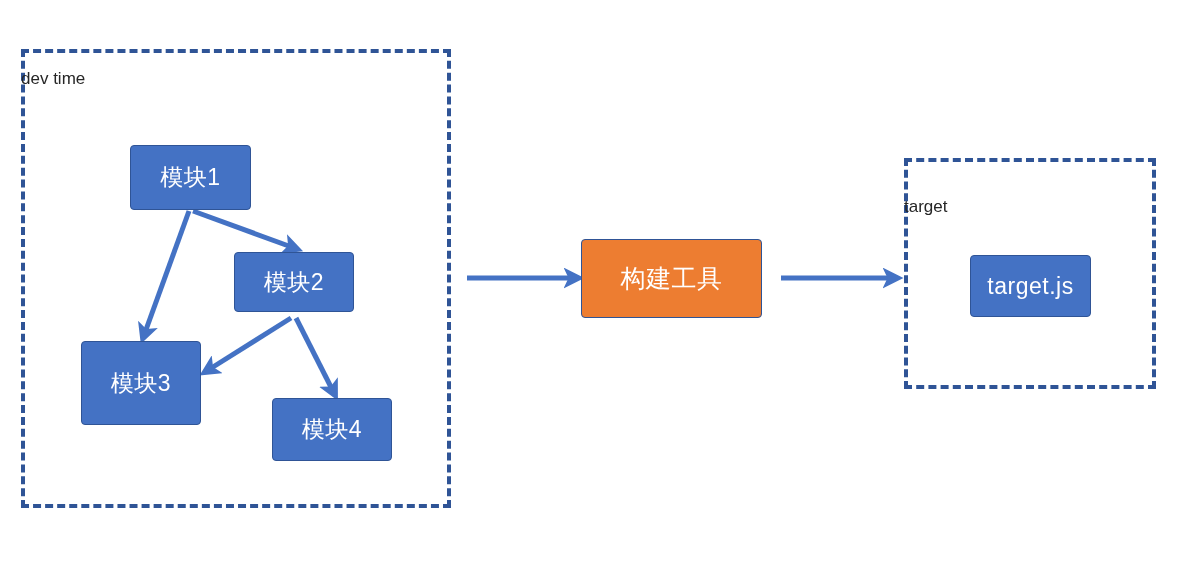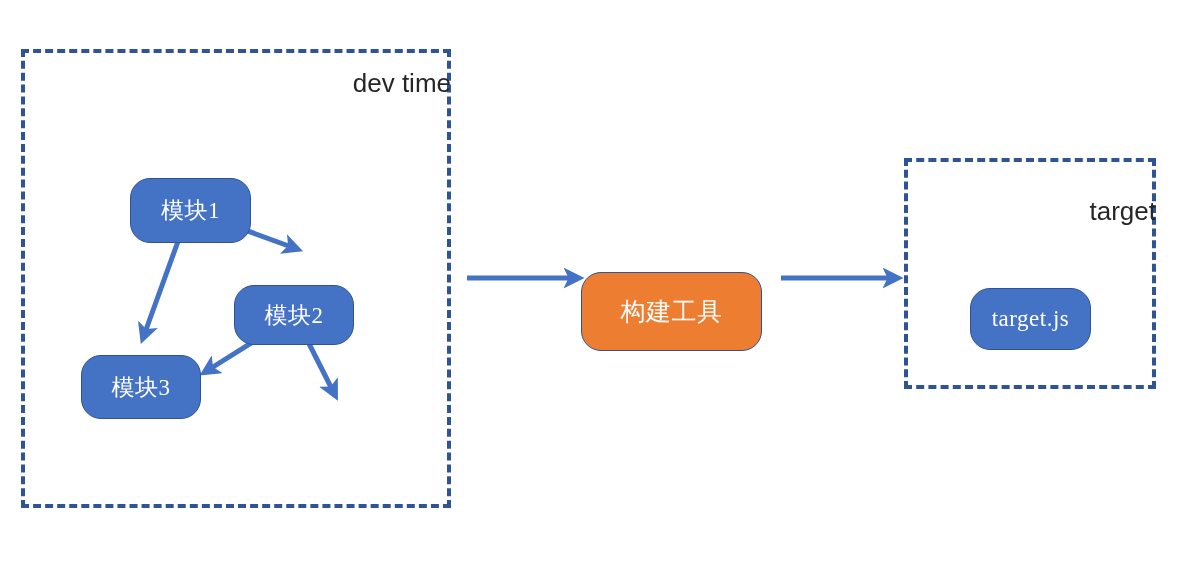--- a/index.html
+++ b/index.html
@@ -17,39 +17,38 @@
   }
   .group-box {
     position: absolute;
     border: 4px dashed #2F5496;
     box-sizing: border-box;
     background: transparent;
   }
   .group-label {
     position: absolute;
     color: #262626;
-    font-size: 26px;
+    font-size: 17px;
     font-family: "Liberation Sans", "DejaVu Sans", sans-serif;
     white-space: nowrap;
-    text-align: right;
+    text-align: left;
     line-height: 1;
   }
   .node {
     position: absolute;
     box-sizing: border-box;
-    border-radius: 20px;
+    border-radius: 4px;
     display: flex;
     align-items: center;
     justify-content: center;
     color: #ffffff;
     font-size: 23px;
-    font-family: Liberation Serif, serif;
+    font-family: Liberation Sans, sans-serif;
     letter-spacing: 0.5px;
     white-space: nowrap;
-    margin-top: 33px;
   }
   .node-blue {
     background: #4472C4;
     border: 1px solid #2F5496;
   }
   .node-orange {
     background: #ED7D31;
     border: 1px solid #2F5496;
     font-size: 25px;
   }
@@ -86,20 +85,21 @@
   <div class="group-box" style="left:21px; top:49px; width:430px; height:459px;"></div>
   <div class="group-label" style="left:21px; top:70px; width:430px;">dev time</div>
 
   <div class="group-box" style="left:904px; top:158px; width:252px; height:231px;"></div>
   <div class="group-label" style="left:904px; top:198px; width:252px;">target</div>
 
   <div class="node node-blue" style="left:130px; top:145px; width:121px; height:65px;">模块1</div>
 
   <div class="node node-blue" style="left:234px; top:252px; width:120px; height:60px;">模块2</div>
 
-  <div class="node node-blue" style="left:81px; top:322px; width:120px; height:64px;">模块3</div>
+  <div class="node node-blue" style="left:81px; top:341px; width:120px; height:84px;">模块3</div>
 
+  <div class="node node-blue" style="left:272px; top:398px; width:120px; height:63px;">模块4</div>
 
   <div class="node node-blue" style="left:970px; top:255px; width:121px; height:62px;">target.js</div>
 
   <div class="node node-orange" style="left:581px; top:239px; width:181px; height:79px;">构建工具</div>
 
 </div>
 
 </body></html>

